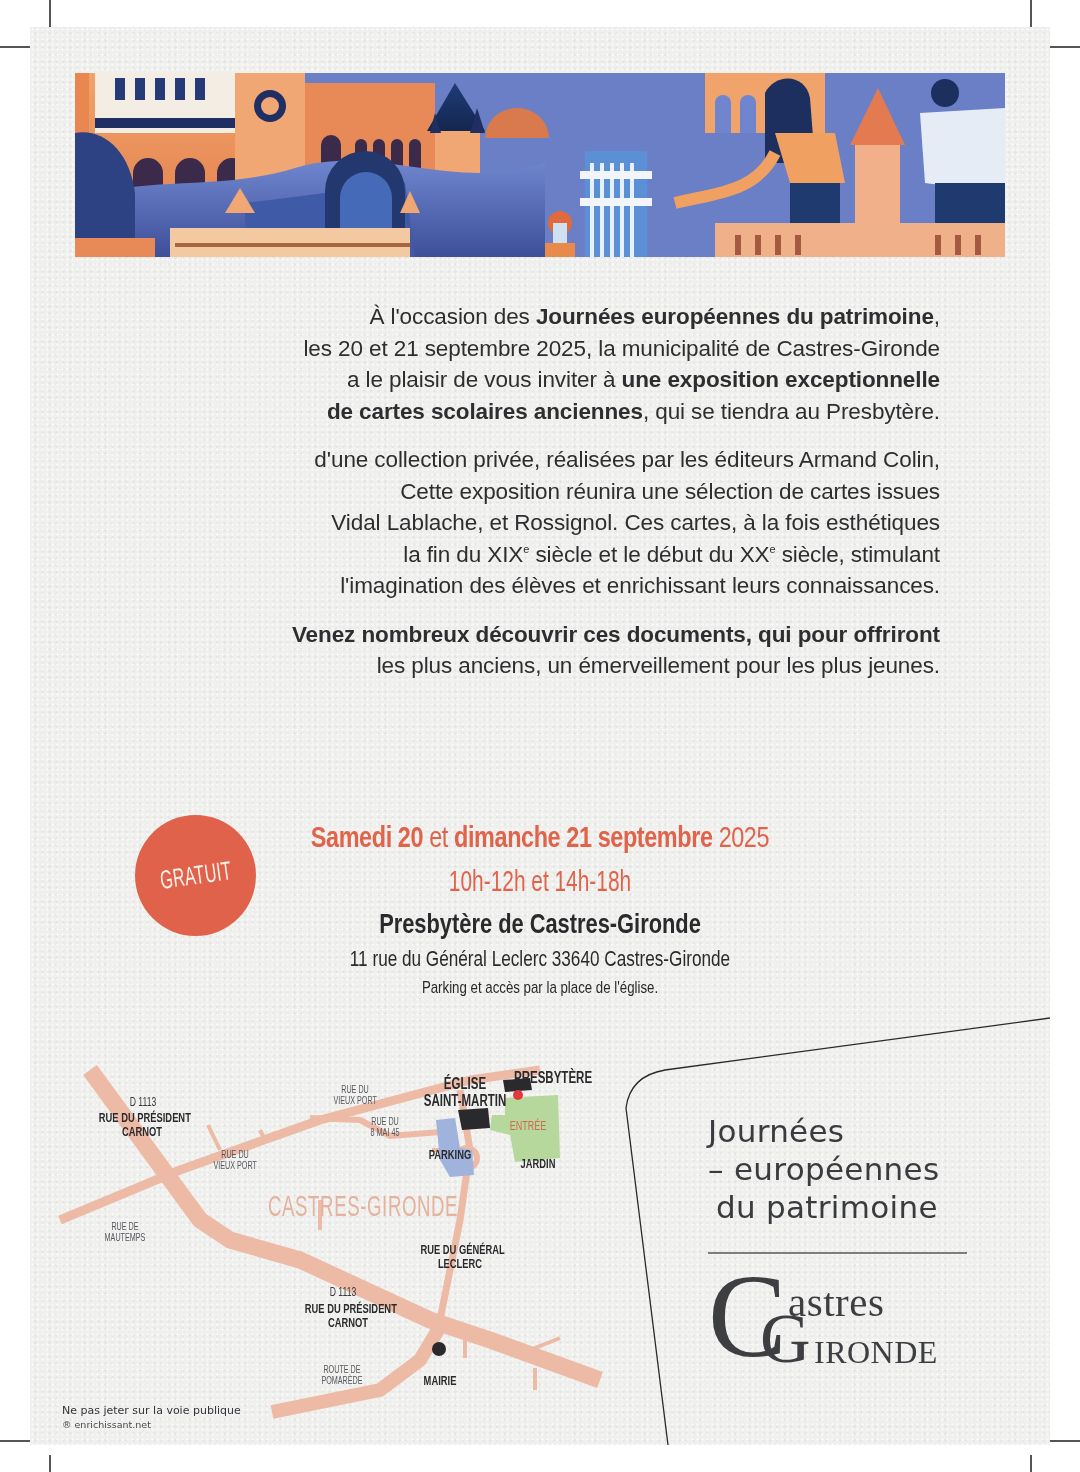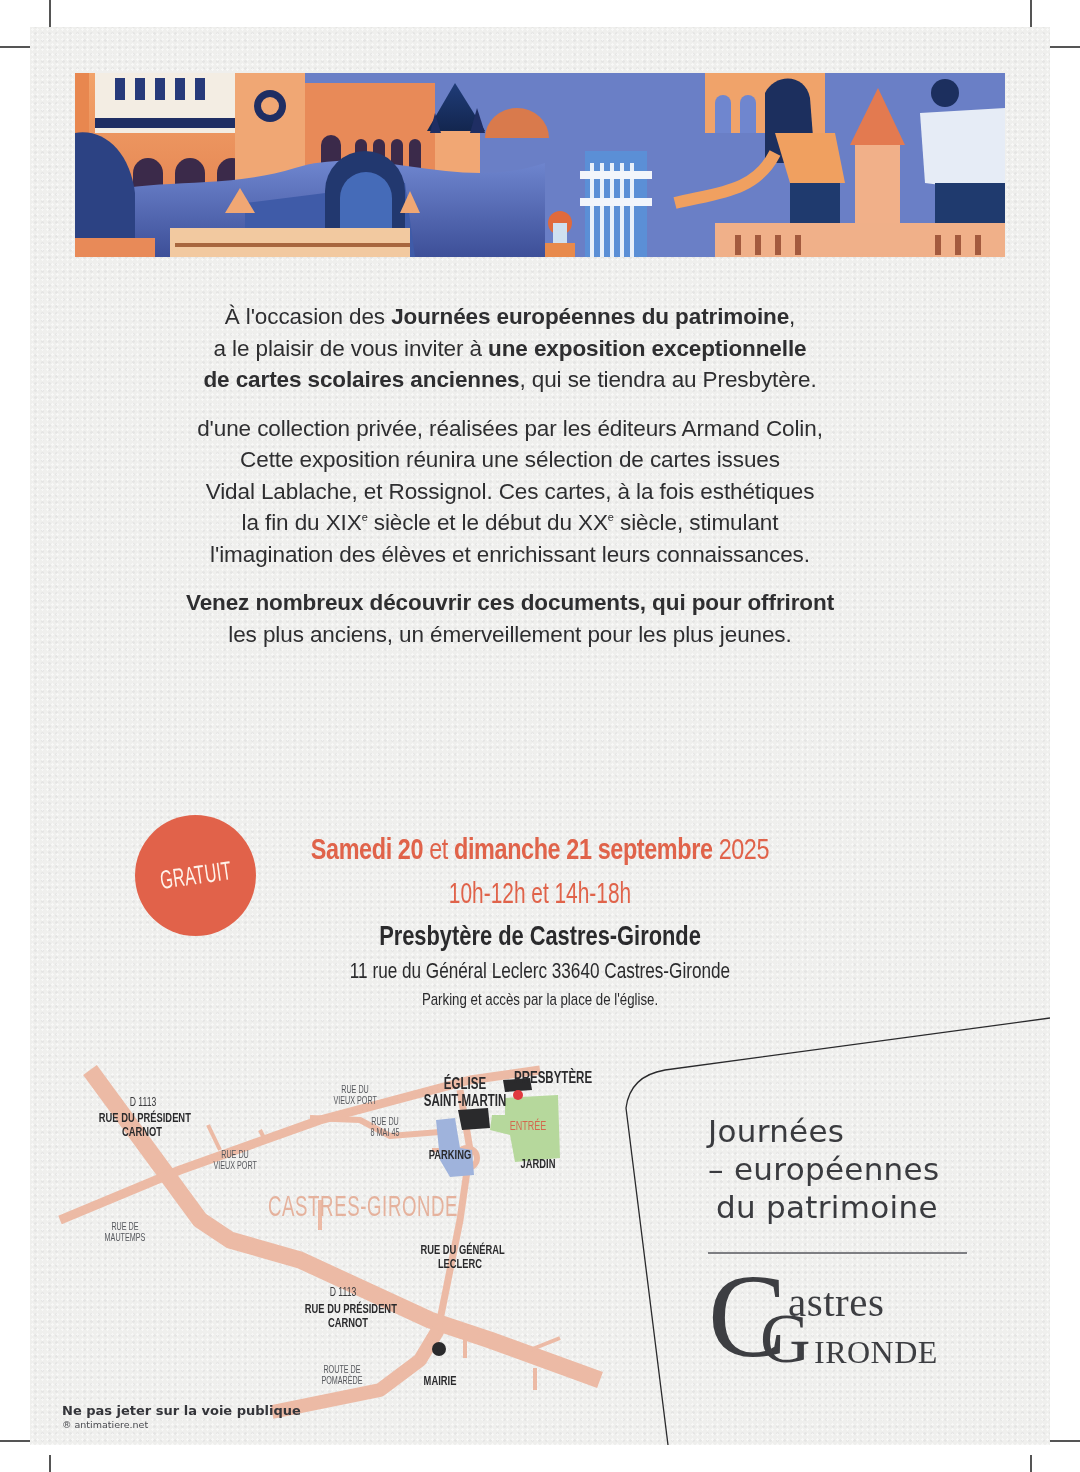--- a/index.html
+++ b/index.html
@@ -53,21 +53,20 @@
     .intro .line { display: block; white-space: nowrap; }
     .intro sup { font-size: 11px; vertical-align: 9px; line-height: 0; }
 
     
     .event {
       position: absolute;
       left: 240px; top: 790px;
       width: 600px;
       text-align: center;
       font-family: "Liberation Sans", sans-serif;
-      margin-top: 12px;
     }
     .event .dates {
       font-size: 30px;
       color: #e0634a;
       transform: scaleX(0.78);
       transform-origin: center;
       white-space: nowrap;
       letter-spacing: -0.5px;
       line-height: 40px;
     }
@@ -198,21 +197,21 @@
       line-height: 36px;
       letter-spacing: 0.5px;
     }
 
     .footer {
       position: absolute;
       left: 62px; top: 1403px;
       font-family: "DejaVu Sans", sans-serif;
       color: #34353a;
     }
-    .footer .f1 { font-size: 13px; font-weight: bold; line-height: 15px; }
+    .footer .f1 { font-size: 11px; font-weight: normal; line-height: 15px; }
     .footer .f2 { font-size: 9.5px; line-height: 14px; color: #4a4b50; }
   </style>
 </head>
 <body>
 
 <div class="crop" style="left:49px;top:0;width:1.5px;height:30px;"></div>
 <div class="crop" style="left:0;top:46px;width:35px;height:1.5px;"></div>
 <div class="crop" style="left:1030px;top:0;width:1.5px;height:30px;"></div>
 <div class="crop" style="left:1045px;top:46px;width:35px;height:1.5px;"></div>
 <div class="crop" style="left:49px;top:1455px;width:1.5px;height:17px;"></div>
@@ -332,23 +331,24 @@
         <rect x="700" y="162" width="6" height="20"></rect>
           <rect x="720" y="162" width="6" height="20"></rect>
         <rect x="860" y="162" width="6" height="20"></rect>
           <rect x="880" y="162" width="6" height="20"></rect>
         <rect x="900" y="162" width="6" height="20"></rect>
       </g>
       <rect x="0" y="165" width="80" height="19" fill="#e88a58"></rect>
     </svg>
   </div>
 
-  <div class="intro" style="left:50px;">
+  <div class="intro" style="left:50px;text-align:right;">
     <p>
       <span class="line"><span>À l'occasion des </span><b>Journées européennes du patrimoine</b><span>,</span></span>
+      <span class="line">les 20 et 21 septembre 2025, la municipalité de Castres-Gironde</span>
       <span class="line"><span>a le plaisir de vous inviter à </span><b>une exposition exceptionnelle</b></span>
       <span class="line"><b>de cartes scolaires anciennes</b><span>, qui se tiendra au Presbytère.</span></span>
     </p>
     <p>
       <span class="line">d'une collection privée, réalisées par les éditeurs Armand Colin,</span>
       <span class="line">Cette exposition réunira une sélection de cartes issues</span>
       <span class="line">Vidal Lablache, et Rossignol. Ces cartes, à la fois esthétiques</span>
       <span class="line"><span>la fin du XIX</span><sup>e</sup><span> siècle et le début du XX</span><sup>e</sup><span> siècle, stimulant</span></span>
       <span class="line">l'imagination des élèves et enrichissant leurs connaissances.</span>
     </p>
@@ -463,16 +463,16 @@
 
   <div class="castres" style="left:678px;top:1249px;">
     <span class="bigC">C</span>
     <span class="astres">astres</span>
     <span class="bigG">G</span>
     <span class="ironde">IRONDE</span>
   </div>
 
   <div class="footer" style="left:32px;top:1376px;">
     <div class="f1">Ne pas jeter sur la voie publique</div>
-    <div class="f2">® antimatiere.net</div>
+    <div class="f2">® enrichissant.net</div>
   </div>
 
 </div>
 
 </body></html>

